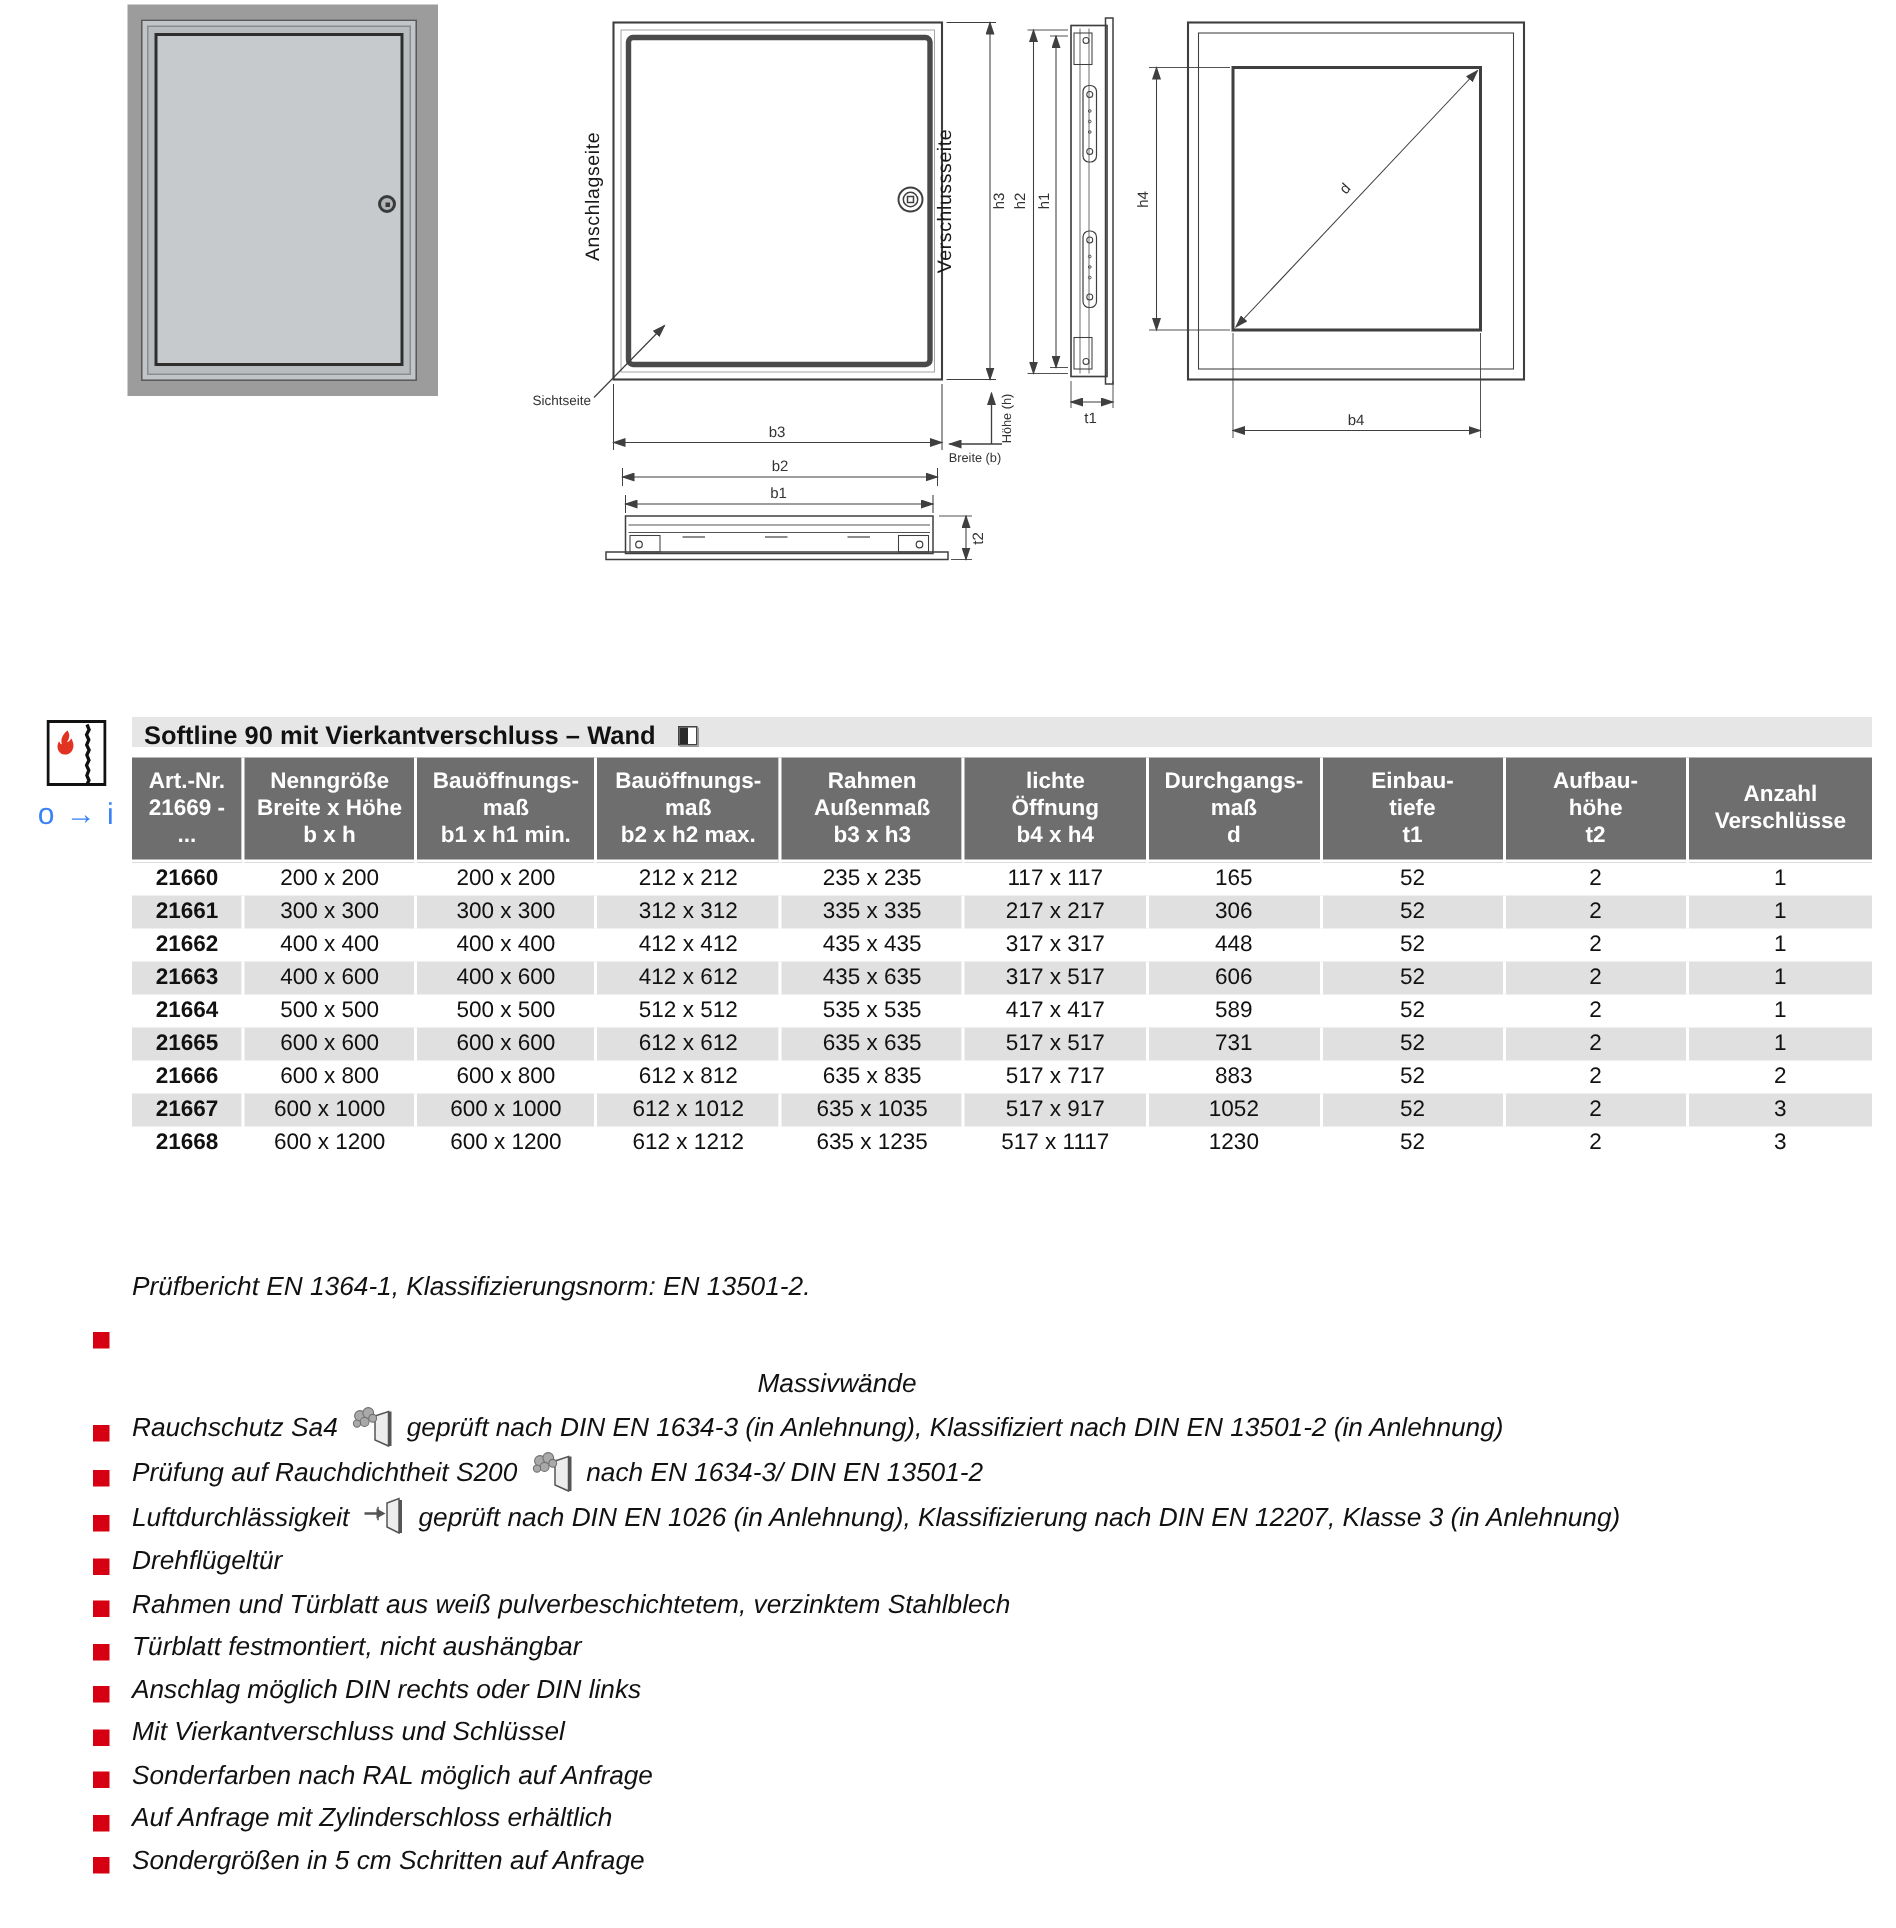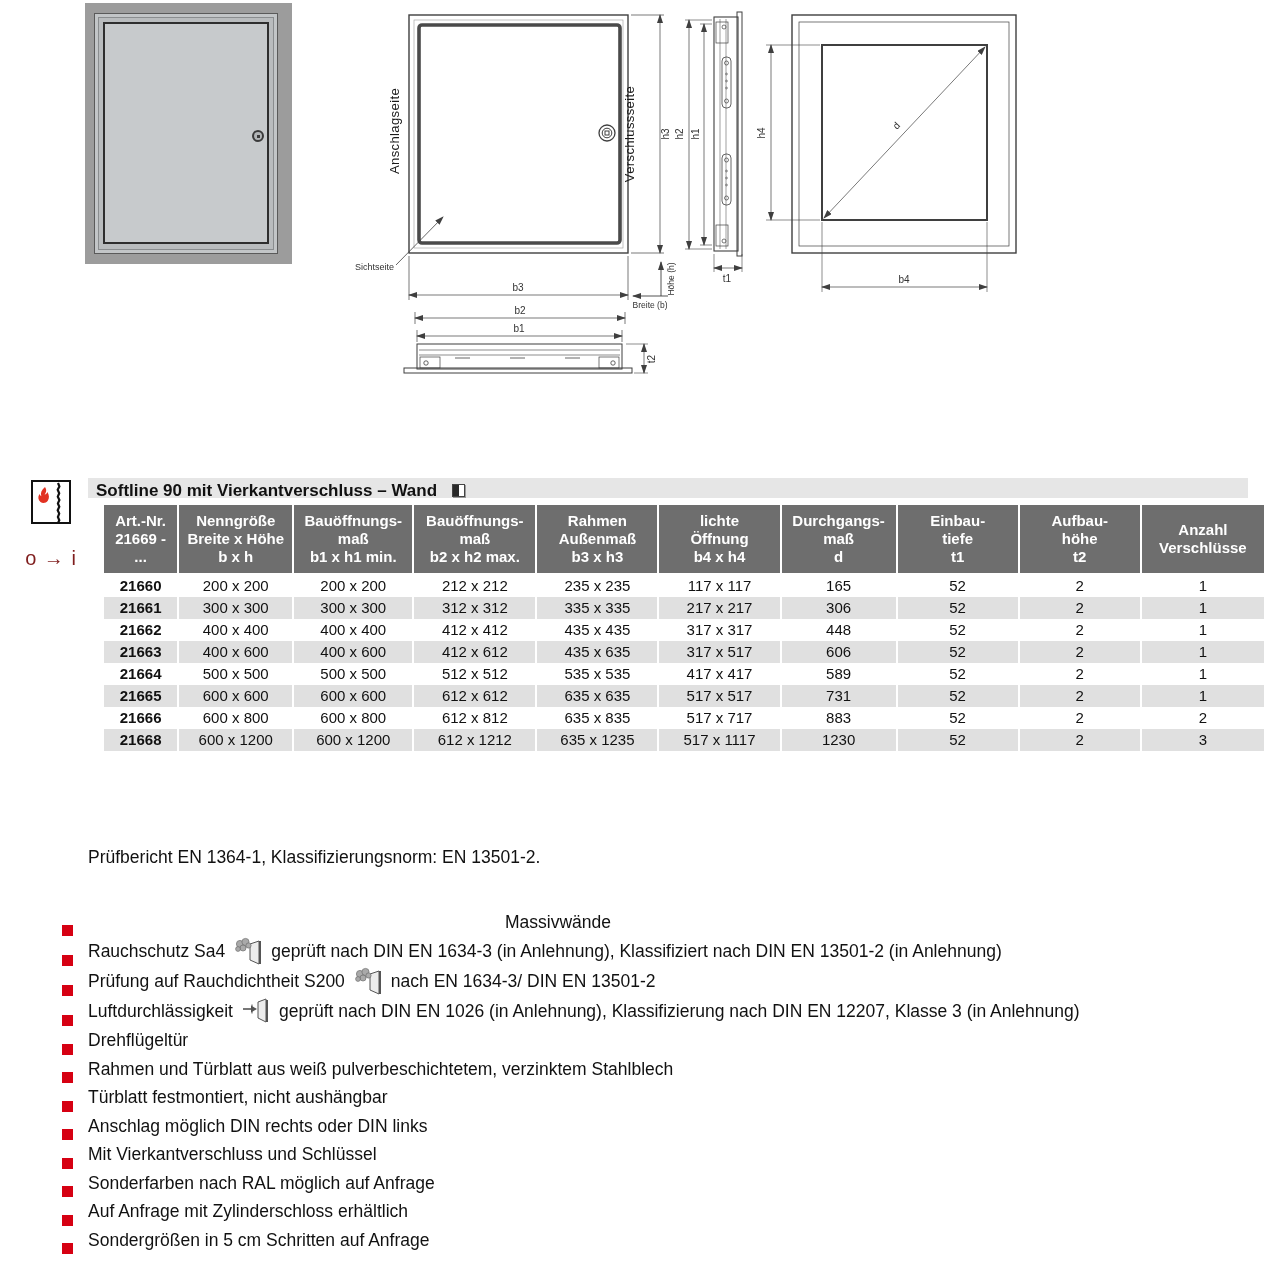--- a/index.html
+++ b/index.html
@@ -15,33 +15,33 @@
 .photo-lock::after{content:"";position:absolute;left:2.5px;top:2.5px;width:3px;height:3px;background:#3a3a3a;}
 .draw-svg{position:absolute;left:0;top:0;}
 .draw-svg .dim{font-size:10px;fill:#333;}
 .draw-svg .tiny{font-size:8.5px;fill:#333;}
 .draw-svg .sicht{font-size:9px;fill:#333;}
 .draw-svg .side-label{font-size:13px;fill:#1a1a1a;letter-spacing:.4px;}
 
 
 .table-section{position:absolute;left:0;top:478px;width:1264px;}
 .fire-block{position:absolute;left:20px;top:2px;width:62px;text-align:center;}
-.fire-label{font-size:20px;margin-top:19px;letter-spacing:1px;color:#7f1d1d;}
+.fire-label{font-size:20px;margin-top:3px;letter-spacing:1px;color:#3b82f6;}
 .table-title{position:absolute;left:88px;top:0;width:1160px;height:20px;background:var(--title-bar-bg,#e6e6e6);font-weight:bold;font-size:17px;line-height:25px;padding-left:8px;white-space:nowrap;}
 .wall-icon{display:inline-block;width:13px;height:13px;border:1px solid #444;background:linear-gradient(90deg,#2a2a2a 0,#2a2a2a 50%,#fff 50%);vertical-align:-1px;margin-left:10px;box-shadow:1px 1px 0 #9a9a9a;}
-.data-table{position:absolute;left:104px;top:27px;width:1160px;border-collapse:separate;border-spacing:0;table-layout:fixed;}
+.data-table{position:absolute;left:88px;top:27px;width:1160px;border-collapse:separate;border-spacing:0;table-layout:fixed;}
 .data-table th{background:var(--header-gray,#6e6e6e);color:#fff;font-weight:bold;font-size:15px;height:70px;vertical-align:middle;text-align:center;line-height:18px;border-left:2px solid #fff;border-bottom:2px solid #fff;padding:0;}
 .data-table th:first-child{border-left:none;}
 .data-table td{font-size:15px;height:22px;line-height:22px;text-align:center;border-left:2px solid #fff;padding:0;white-space:nowrap;}
 .data-table td:first-child{border-left:none;font-weight:bold;margin-top:12px;}
 .data-table tbody tr:nth-child(even) td{background:var(--row-alt,#e0e0e0);}
 
 
 .bullets{position:absolute;left:62px;top:843px;width:1180px;}
-.bullet-item{display:flex;align-items:flex-end;}
+.bullet-item{display:flex;align-items:center;font-style:italic;}
 .bullet-square{flex:0 0 11px;width:11px;height:11px;background:var(--accent-red,#d60012);margin:8px 15px 0 0;}
 .bullet-body{flex:1;}
 .bullet-line{font-size:17.5px;line-height:28.5px;white-space:nowrap;}
 .bullet-sub{font-size:17.5px;line-height:28.5px;white-space:nowrap;margin-top:36px;}
 .bullet-sub.center{width:940px;text-align:center;}
 .bullet-sub.indent{padding-left:12px;}
 .inline-icon{display:inline-block;vertical-align:-9px;margin:0 8px;width:30px;height:30px;}
 .inline-icon svg{display:block;}
 </style>
 </head>
@@ -339,20 +339,32 @@
           <td>600 x  800</td>
           <td>612 x  812</td>
           <td>635 x  835</td>
           <td>517 x  717</td>
           <td>883</td>
           <td>52</td>
           <td>2</td>
           <td>2</td>
         </tr>
         <tr>
+          <td>21667</td>
+          <td>600 x 1000</td>
+          <td>600 x 1000</td>
+          <td>612 x 1012</td>
+          <td>635 x 1035</td>
+          <td>517 x  917</td>
+          <td>1052</td>
+          <td>52</td>
+          <td>2</td>
+          <td>3</td>
+        </tr>
+        <tr>
           <td>21668</td>
           <td>600 x 1200</td>
           <td>600 x 1200</td>
           <td>612 x 1212</td>
           <td>635 x 1235</td>
           <td>517 x 1117</td>
           <td>1230</td>
           <td>52</td>
           <td>2</td>
           <td>3</td>

